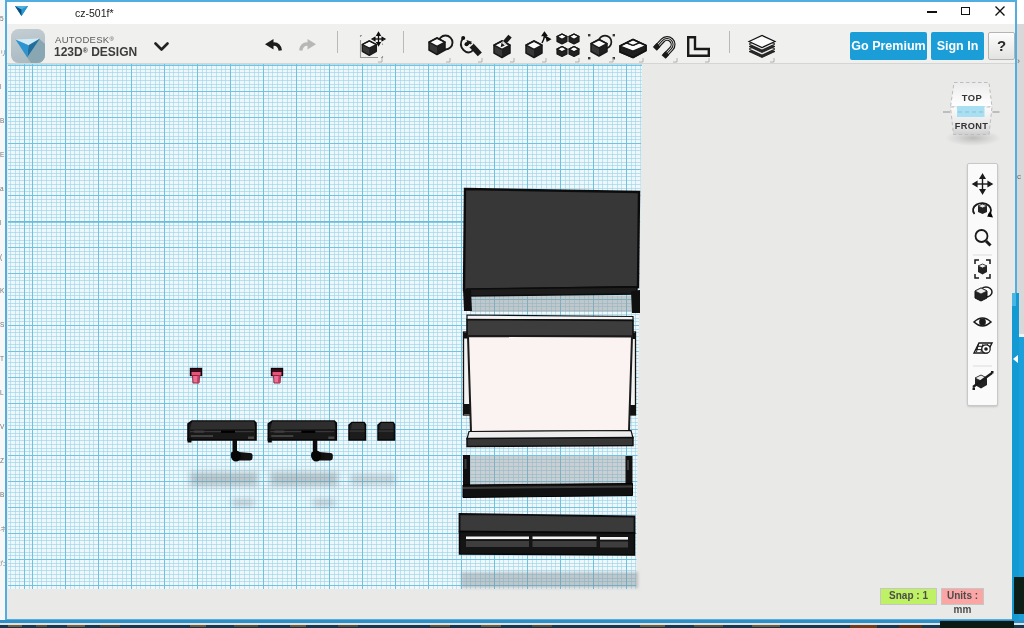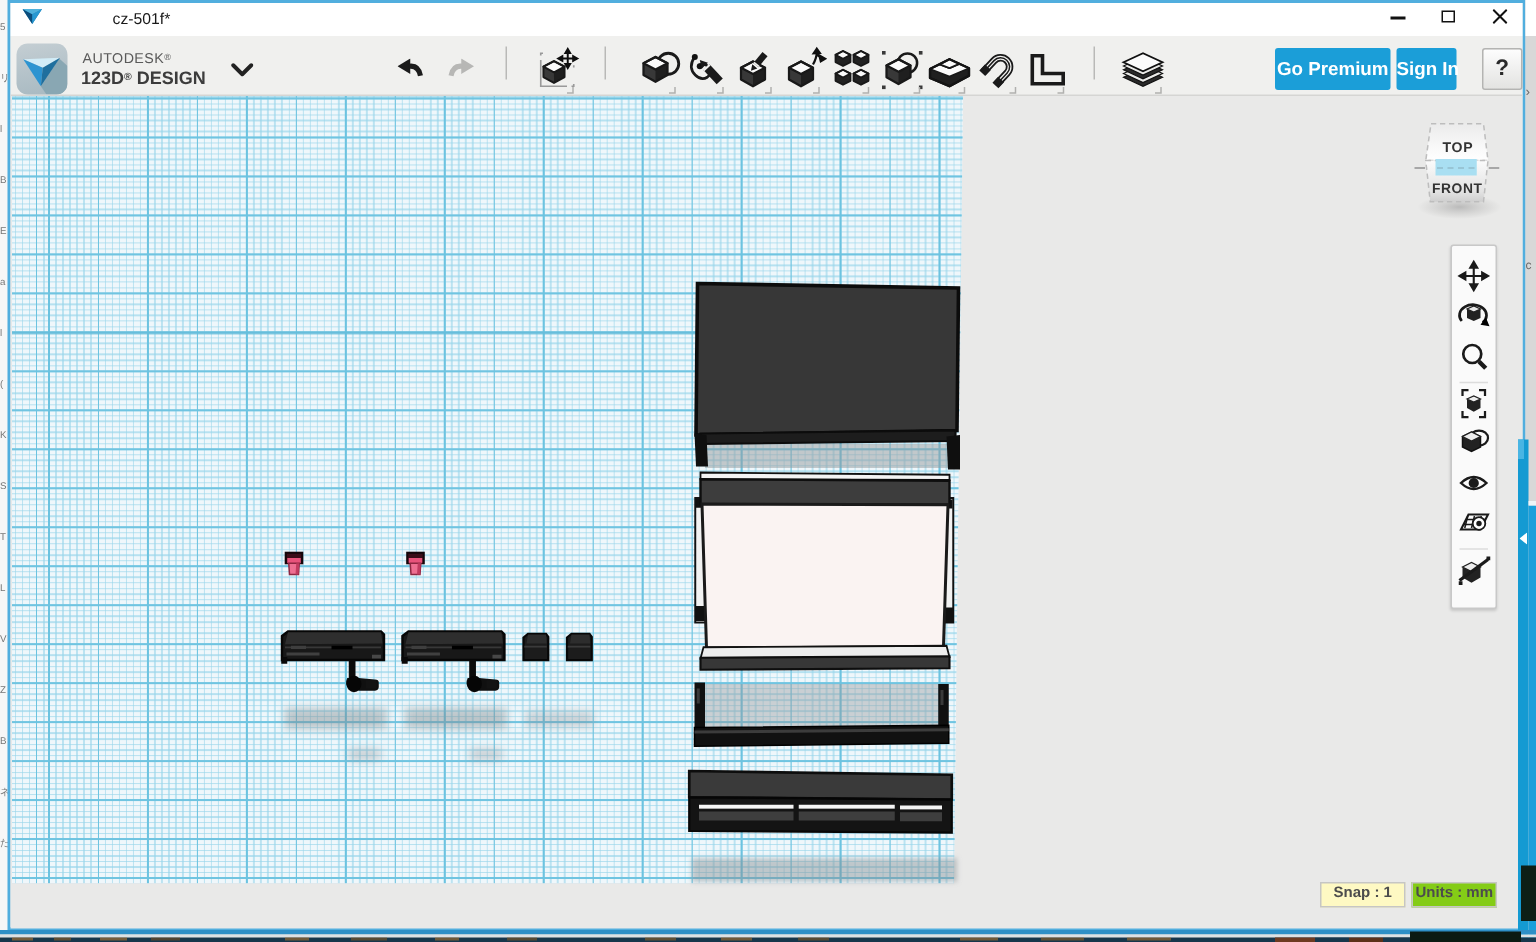--- a/index.html
+++ b/index.html
@@ -182,21 +182,21 @@
       <path d="M224,0 l0,4 l-4,0"></path>
     <path d="M258,0 l0,4 l-4,0"></path>
       <path d="M288,0 l0,4 l-4,0"></path>
       <path d="M322,0 l0,4 l-4,0"></path>
     <path d="M354,0 l0,4 l-4,0"></path>
       <path d="M419,0 l0,4 l-4,0"></path>
   </g>
 </svg>
 
 <div class="abs" style="left:850px;top:32px;width:77px;height:28px;background:#1b9ed8;color:#fff;font-weight:bold;font-size:12.5px;text-align:center;line-height:28px;border-radius:2px;white-space:nowrap;">Go Premium</div>
-<div class="abs" style="left:931px;top:32px;width:40px;height:28px;background:#1b9ed8;color:#fff;font-weight:bold;font-size:12.5px;text-align:center;line-height:28px;border-radius:2px;white-space:nowrap;">Sign In</div>
+<div class="abs" style="left:931px;top:32px;width:53px;height:28px;background:#1b9ed8;color:#fff;font-weight:bold;font-size:12.5px;text-align:center;line-height:28px;border-radius:2px;white-space:nowrap;">Sign In</div>
 <div class="abs" style="left:988px;top:32px;width:27px;height:28px;background:linear-gradient(#fdfdfd,#e3e3e1);border:1px solid #b4b4b2;color:#2a2a2a;font-weight:bold;font-size:15px;text-align:center;line-height:26px;border-radius:2px;">?</div>
 
 <div class="abs" style="left:7px;top:64px;width:1008px;height:554px;background:#e9e9e8;"></div>
 
 <div class="abs" style="left:8px;top:64px;width:635px;height:525px;
   clip-path:polygon(0 0, 634px 0, 628px 525px, 0 525px);
   background:
     repeating-linear-gradient(to right, rgba(108,195,224,1) 0 1px, transparent 1px 33px),
     repeating-linear-gradient(to bottom, rgba(108,195,224,0.95) 0 1px, transparent 1px 26px),
     repeating-linear-gradient(to right, rgba(152,213,234,0.6) 0 1px, transparent 1px 4.714px),
@@ -413,22 +413,22 @@
 
   <g>
     <polygon points="8,215 14,212 20,215 20,222 14,225.5 8,222" fill="#222"></polygon>
     <polygon points="8,215 14,218 20,215 14,212" fill="#ededed" stroke="#222" stroke-width="0.8"></polygon>
     <line x1="6" y1="224" x2="25" y2="210" stroke="#1a1a1a" stroke-width="2.2"></line>
     <rect x="5.5" y="224.5" width="2.5" height="2.5" fill="#1a1a1a"></rect>
     <rect x="24" y="208" width="2.5" height="2.5" fill="#1a1a1a"></rect>
   </g>
 </svg>
 
-<div class="abs" style="left:880px;top:588px;width:57px;height:17px;background:#fef9c3;border:1.5px solid #c6c6c4;color:#4c4c4c;font-weight:bold;font-size:10px;text-align:center;line-height:14px;">Snap : 1</div>
-<div class="abs" style="left:941px;top:588px;width:57px;height:17px;background:#84cc16;border:1.5px solid #c6c6c4;color:#4c4c4c;font-weight:bold;font-size:10px;text-align:center;line-height:14px;">Units : mm</div>
+<div class="abs" style="left:880px;top:588px;width:57px;height:17px;background:#bef264;border:1.5px solid #c6c6c4;color:#4c4c4c;font-weight:bold;font-size:10px;text-align:center;line-height:14px;">Snap : 1</div>
+<div class="abs" style="left:941px;top:588px;width:43px;height:17px;background:#fca5a5;border:1.5px solid #c6c6c4;color:#4c4c4c;font-weight:bold;font-size:10px;text-align:center;line-height:14px;">Units : mm</div>
 
 <div class="abs" style="left:1017px;top:0;width:7px;height:628px;background:#d8d8d8;"></div>
 <div class="abs" style="left:1017px;top:0;width:7px;height:24px;background:#ffffff;"></div>
 <div class="abs" style="left:1017px;top:56px;width:7px;height:14px;color:#6a6a6a;font-size:9px;">›</div>
 <div class="abs" style="left:1017px;top:172px;width:7px;height:10px;color:#6a6a6a;font-size:8px;">c</div>
 <div class="abs" style="left:1011.5px;top:293px;width:7px;height:335px;background:#149ad2;"></div>
 <div class="abs" style="left:1011.5px;top:293px;width:4px;height:13px;background:#49b5e3;"></div>
 <div class="abs" style="left:1018.5px;top:337px;width:5.5px;height:291px;background:#1b9fdb;"></div>
 <div class="abs" style="left:1018.5px;top:333.5px;width:5.5px;height:3.5px;background:#eef4f7;"></div>
 <svg class="abs" style="left:1012.5px;top:355px;" width="5" height="8" viewBox="0 0 5 8">

